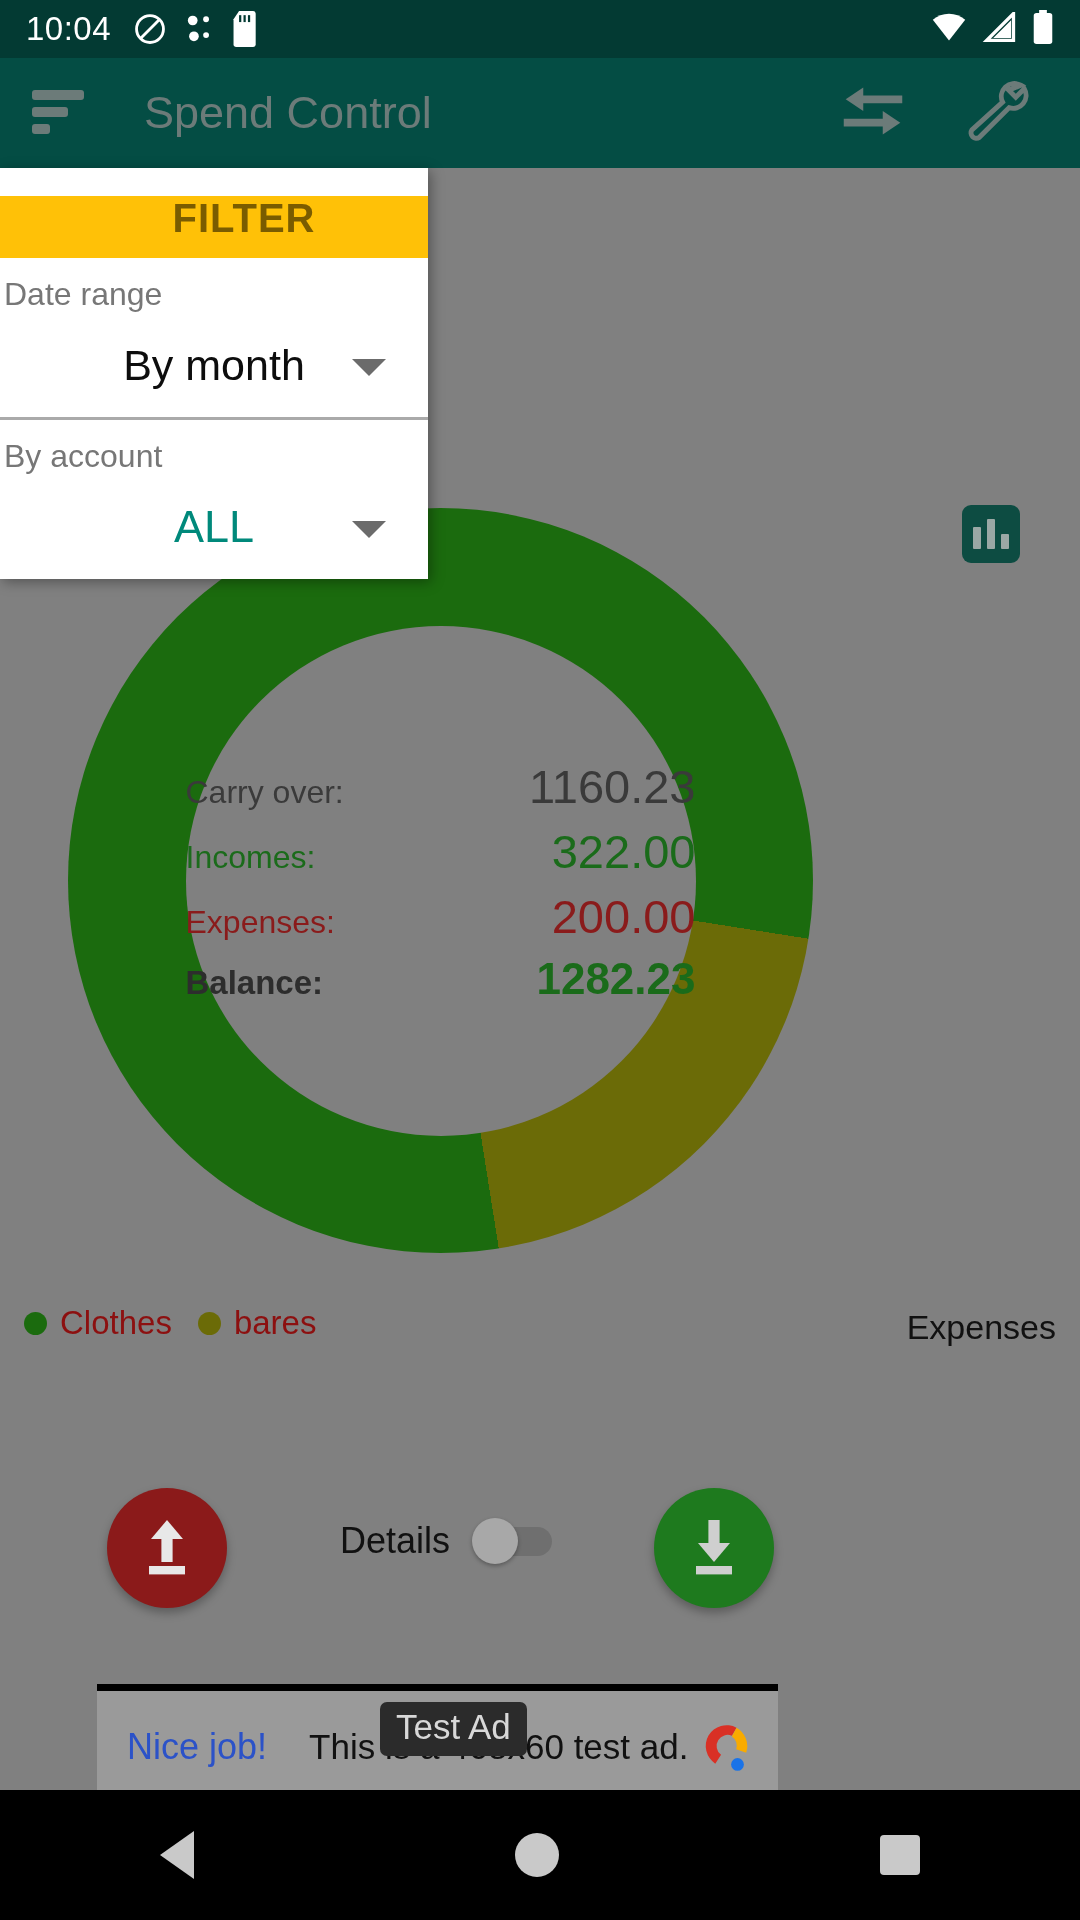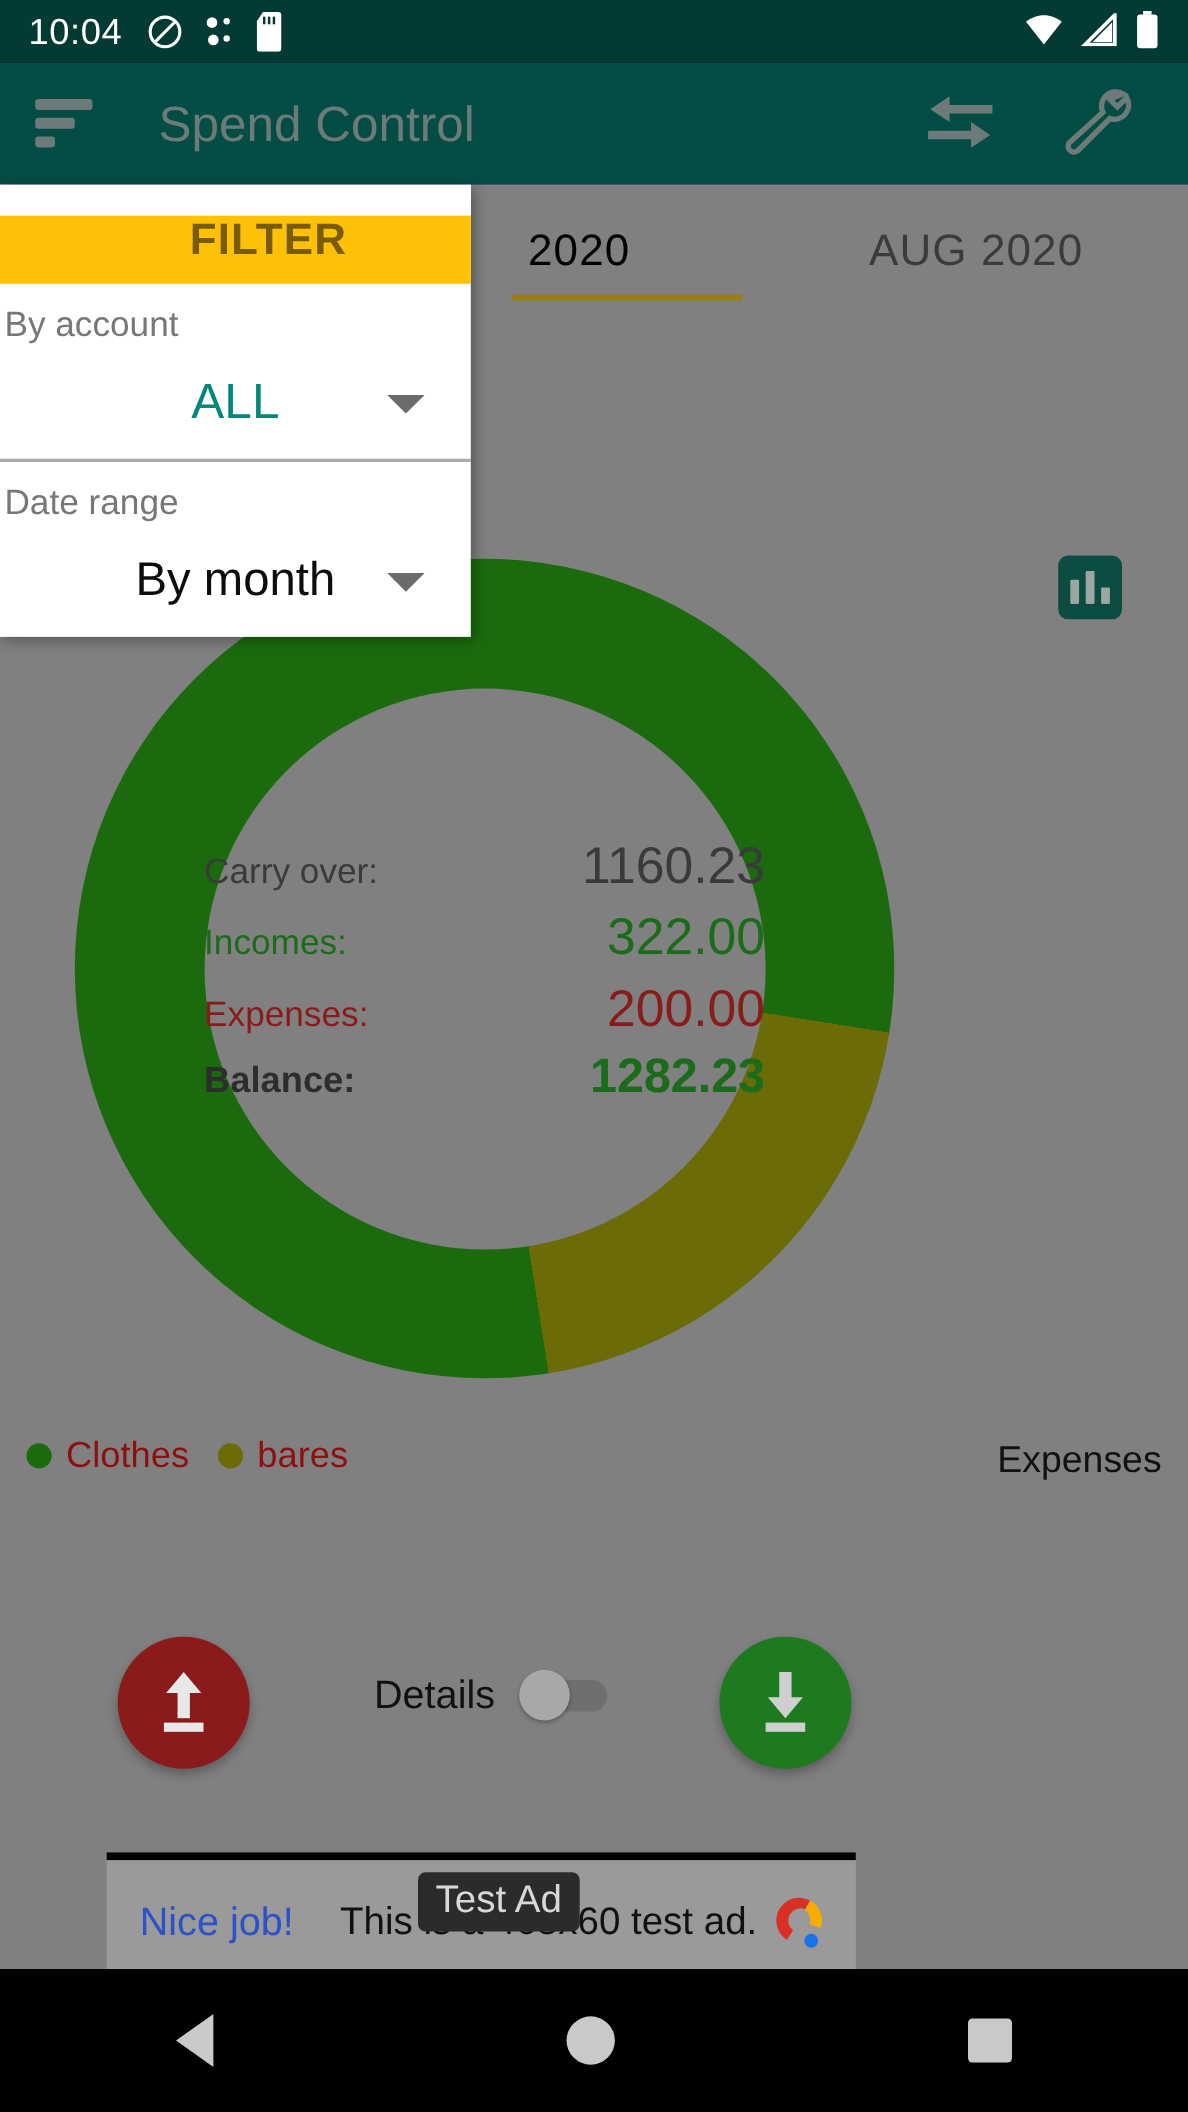--- a/index.html
+++ b/index.html
@@ -458,26 +458,20 @@
       <span>
         <svg width="70" height="62" viewBox="0 0 34 30">
           <path d="M29.5 2.5 a6.3 6.3 0 0 0 -8.8 8.2 L5.8 24.2 a2.6 2.6 0 0 0 3.6 3.6 L23.8 13.4 a6.3 6.3 0 0 0 7.4 -9.2 l-4.1 4.1 l-3.4 -3.4 z" fill="none" stroke="#6c7b79" stroke-width="2.4"></path>
         </svg>
       </span>
     </div>
   </div>
 
   <div id="content">
 
-    <div id="tabs">
-      <div class="tab unselected" id="tab-prev">2020</div>
-      <div class="tab selected" id="tab-sel">2020</div>
-      <div class="tab unselected" id="tab-next">AUG  2020</div>
-      <div id="tab-indicator"></div>
-    </div>
 
     <div id="chart-type-btn">
       <i style="height:22px"></i>
         <i style="height:30px"></i>
         <i style="height:15px"></i>
     </div>
 
     <div id="donut-wrap">
       <div id="donut" style="background: conic-gradient(from 171deg, rgb(27, 107, 14) 0deg, rgb(27, 107, 14) 288deg, rgb(107, 107, 7) 288deg, rgb(107, 107, 7) 360deg);"></div>
       <div id="donut-hole"></div>
@@ -559,31 +553,31 @@
 
   </div>
 
   <div id="filter-panel">
     <div id="filter-panel-top-pad"></div>
     <div id="filter-header">
       <span id="filter-title">FILTER</span>
     </div>
 
     <div class="filter-field">
+      <div class="field-label">Date range</div>
+      <div class="field-value-row">
+        <span class="field-value" id="date-range-value">By month</span>
+        <span class="caret"></span>
+      </div>
+    </div>
+
+    <div class="filter-field">
       <div class="field-label">By account</div>
       <div class="field-value-row">
         <span class="field-value" id="account-value">ALL</span>
-        <span class="caret"></span>
-      </div>
-    </div>
-
-    <div class="filter-field">
-      <div class="field-label">Date range</div>
-      <div class="field-value-row">
-        <span class="field-value" id="date-range-value">By month</span>
         <span class="caret"></span>
       </div>
     </div>
   </div>
 
   <div id="nav-bar">
     <span id="nav-back"></span>
     <span id="nav-home"></span>
     <span id="nav-recents"></span>
   </div>

